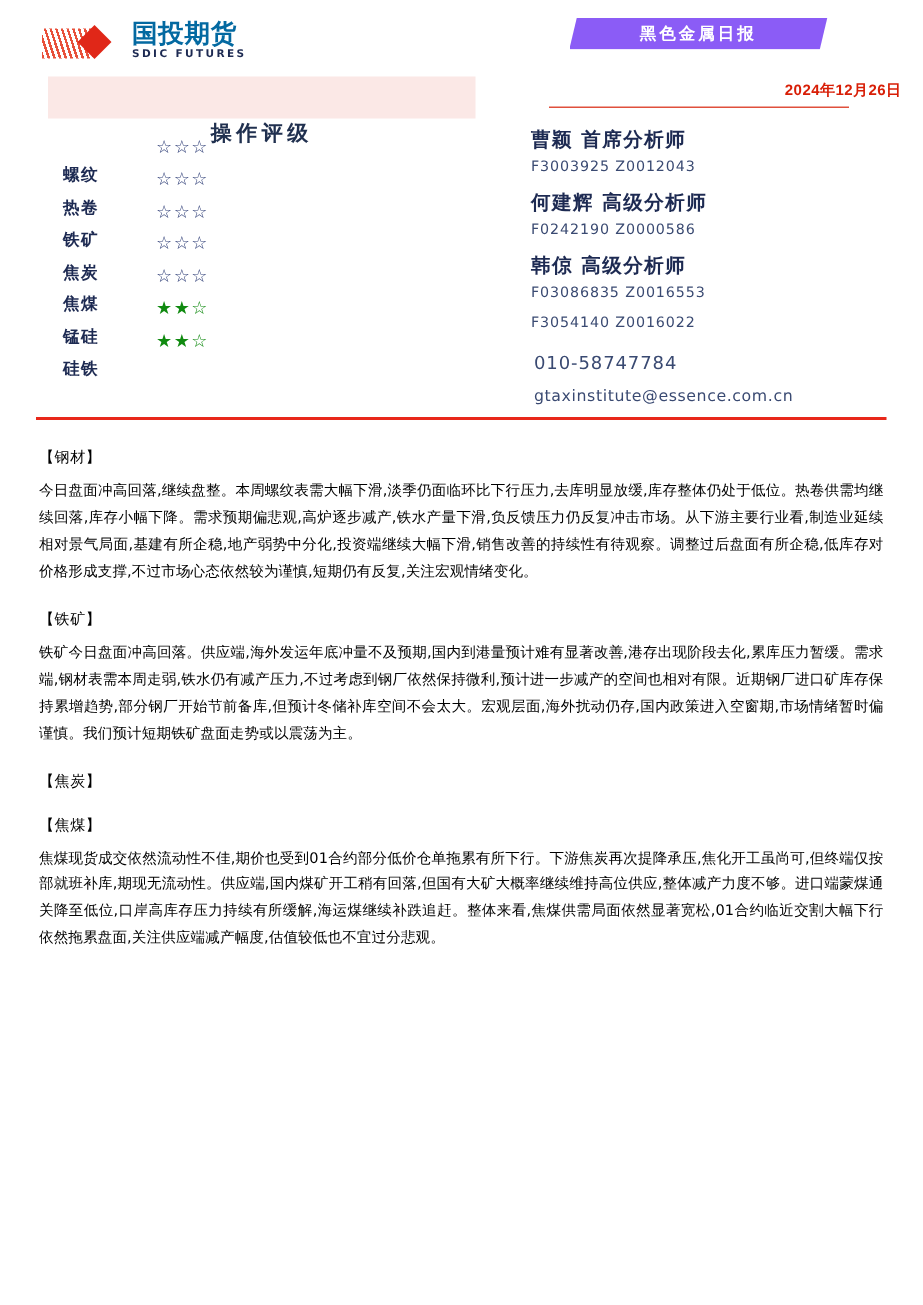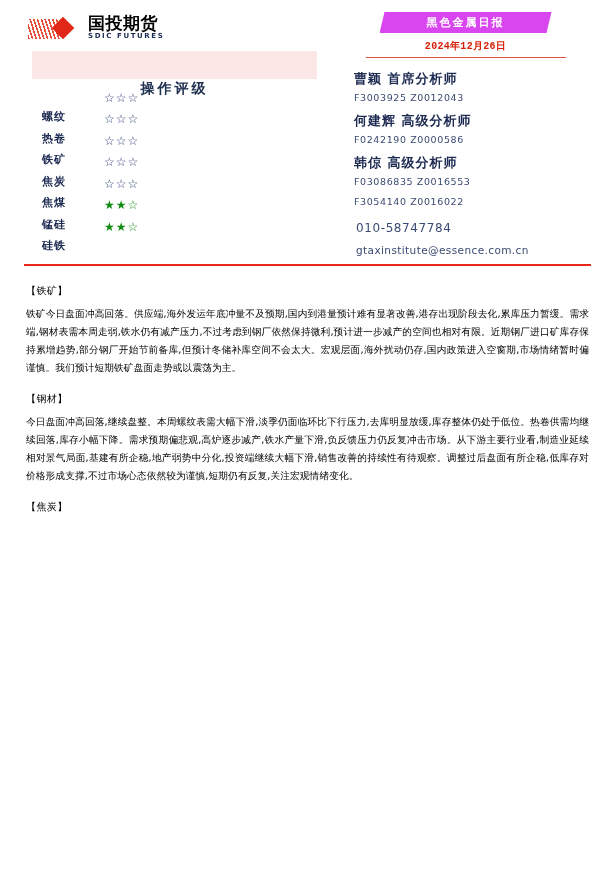--- a/index.html
+++ b/index.html
@@ -24,21 +24,21 @@
     background: repeating-linear-gradient(
       72deg, #e8503a 0px, #e8503a 1.6px, #ffffff 1.6px, #ffffff 3.6px);
   }
   .logo-diamond {
     position: absolute; left: 27px; top: 2px; width: 16px; height: 16px;
     background: #e02718; transform: rotate(45deg);
   }
   .logo-text { margin-left: 2px; line-height: 1; }
   .logo-cn {
     font-family: "DejaVu Sans", sans-serif; font-weight: bold;
-    font-size: 17px; color: #000000; letter-spacing: 0.5px;
+    font-size: 17px; color: #0369a1; letter-spacing: 0.5px;
   }
   .logo-en {
     font-family: "DejaVu Sans", sans-serif; font-weight: bold;
     font-size: 7px; color: #1d2a52; letter-spacing: 1.6px; margin-top: 1px;
   }
 
   
   .rating-title {
     margin: 11px 0 0 18px; width: 285px; height: 28px;
     background: #fbe8e6; display: flex; align-items: center; justify-content: center;
@@ -53,31 +53,31 @@
   .rating-row { display: flex; align-items: center; height: 21.5px; }
   .rating-name {
     width: 62px; font-family: "DejaVu Serif", serif; font-weight: bold;
     font-size: 11px; color: #1d2a52; letter-spacing: 1px; margin-top: 38px;
   }
   .rating-stars { font-size: 12px; letter-spacing: 1px; line-height: 1; font-family: "DejaVu Sans", sans-serif; }
 
   
   .banner-wrap { padding-top: 12px; display: flex; justify-content: center; }
   .banner {
-    width: 172px; height: 21px; background: #d946ef;
+    width: 172px; height: 21px; background: #8b5cf6;
     display: flex; align-items: center; justify-content: center;
     clip-path: polygon(5px 0, 100% 0, calc(100% - 5px) 100%, 0 100%);
   }
   .banner span {
     font-family: "DejaVu Serif", serif; font-weight: bold;
     font-size: 11px; color: #ffffff; letter-spacing: 2px;
   }
   .report-date {
-    text-align: center; margin-top: 6px;
-    font-family: Liberation Mono, monospace; font-weight: bold;
+    text-align: right; margin-top: 20px;
+    font-family: Liberation Sans, sans-serif; font-weight: bold;
     font-size: 10px; color: #d81e06; letter-spacing: 0.3px;
   }
   .date-rule { margin: 4px auto 0; width: 200px; height: 1px; background: #e0503c; }
 
   
   .analysts { margin: 12px 0 0 24px; }
   .analyst-name {
     font-family: "DejaVu Serif", serif; font-weight: bold;
     font-size: 13px; color: #1d2a52; letter-spacing: 1px; margin-bottom: 4px;
   }
@@ -203,26 +203,30 @@
       <div class="contact-phone">010-58747784</div>
       <div class="contact-email">gtaxinstitute@essence.com.cn</div>
 
     </div>
   </div>
 
   <div class="red-rule"></div>
 
   <div class="body">
       <div class="section">
+        <div class="sec-head">【钢材】</div>
+        <div class="sec-body">今日盘面冲高回落,继续盘整。本周螺纹表需大幅下滑,淡季仍面临环比下行压力,去库明显放缓,库存整体仍处于低位。热卷供需均继续回落,库存小幅下降。需求预期偏悲观,高炉逐步减产,铁水产量下滑,负反馈压力仍反复冲击市场。从下游主要行业看,制造业延续相对景气局面,基建有所企稳,地产弱势中分化,投资端继续大幅下滑,销售改善的持续性有待观察。调整过后盘面有所企稳,低库存对价格形成支撑,不过市场心态依然较为谨慎,短期仍有反复,关注宏观情绪变化。</div>
+      </div>
+      <div class="section">
         <div class="sec-head">【铁矿】</div>
         <div class="sec-body">铁矿今日盘面冲高回落。供应端,海外发运年底冲量不及预期,国内到港量预计难有显著改善,港存出现阶段去化,累库压力暂缓。需求端,钢材表需本周走弱,铁水仍有减产压力,不过考虑到钢厂依然保持微利,预计进一步减产的空间也相对有限。近期钢厂进口矿库存保持累增趋势,部分钢厂开始节前备库,但预计冬储补库空间不会太大。宏观层面,海外扰动仍存,国内政策进入空窗期,市场情绪暂时偏谨慎。我们预计短期铁矿盘面走势或以震荡为主。</div>
       </div>
       <div class="section">
-        <div class="sec-head">【钢材】</div>
-        <div class="sec-body">今日盘面冲高回落,继续盘整。本周螺纹表需大幅下滑,淡季仍面临环比下行压力,去库明显放缓,库存整体仍处于低位。热卷供需均继续回落,库存小幅下降。需求预期偏悲观,高炉逐步减产,铁水产量下滑,负反馈压力仍反复冲击市场。从下游主要行业看,制造业延续相对景气局面,基建有所企稳,地产弱势中分化,投资端继续大幅下滑,销售改善的持续性有待观察。调整过后盘面有所企稳,低库存对价格形成支撑,不过市场心态依然较为谨慎,短期仍有反复,关注宏观情绪变化。</div>
-      </div>
-      <div class="section">
         <div class="sec-head">【焦炭】</div>
       </div>
+      <div class="section">
+        <div class="sec-head">【焦煤】</div>
+        <div class="sec-body">焦煤现货成交依然流动性不佳,期价也受到01合约部分低价仓单拖累有所下行。下游焦炭再次提降承压,焦化开工虽尚可,但终端仅按部就班补库,期现无流动性。供应端,国内煤矿开工稍有回落,但国有大矿大概率继续维持高位供应,整体减产力度不够。进口端蒙煤通关降至低位,口岸高库存压力持续有所缓解,海运煤继续补跌追赶。整体来看,焦煤供需局面依然显著宽松,01合约临近交割大幅下行依然拖累盘面,关注供应端减产幅度,估值较低也不宜过分悲观。</div>
+      </div>
     </div>
 
 
 </div>
 
 </body></html>

